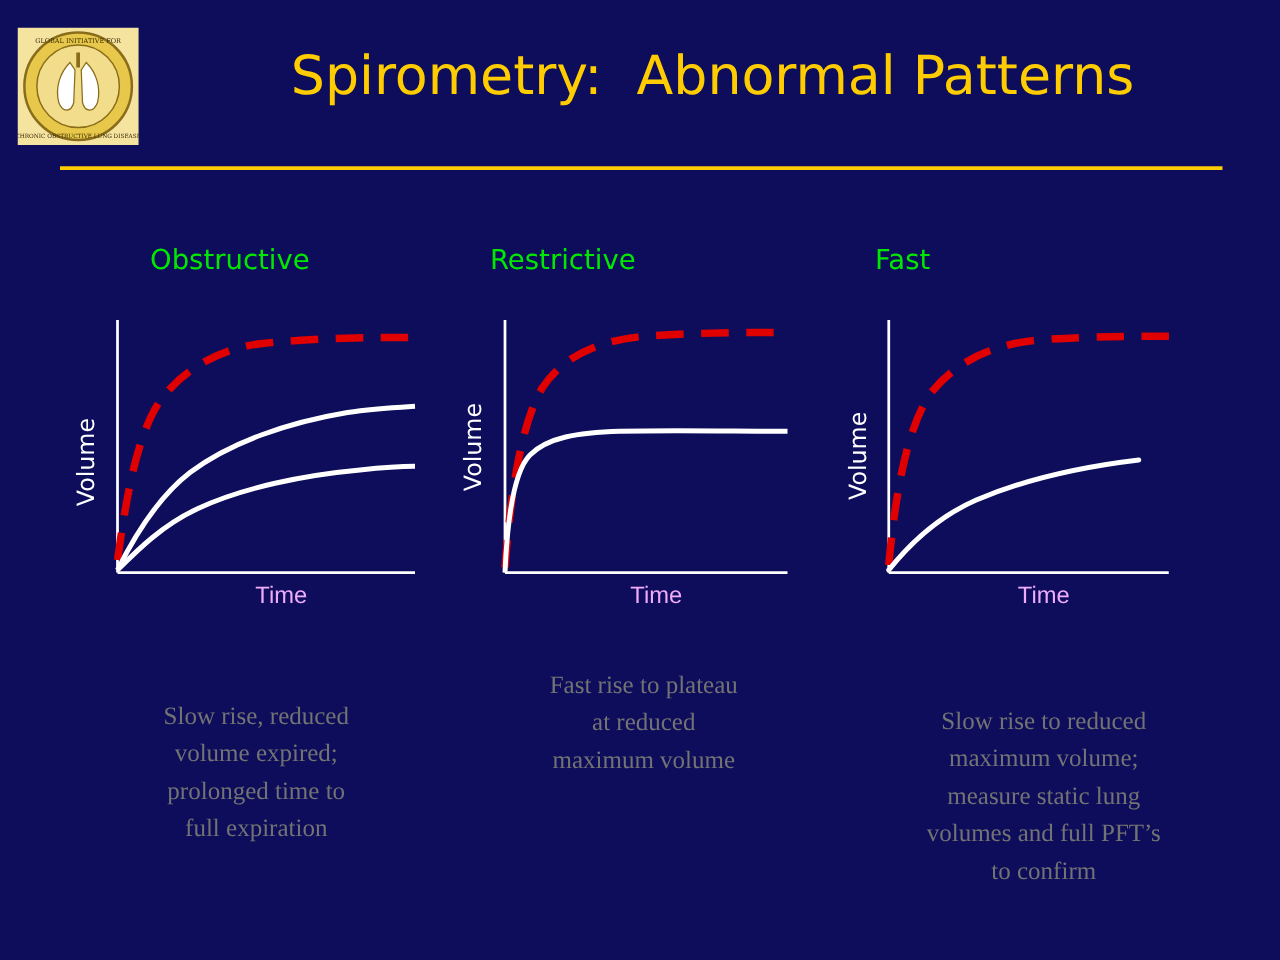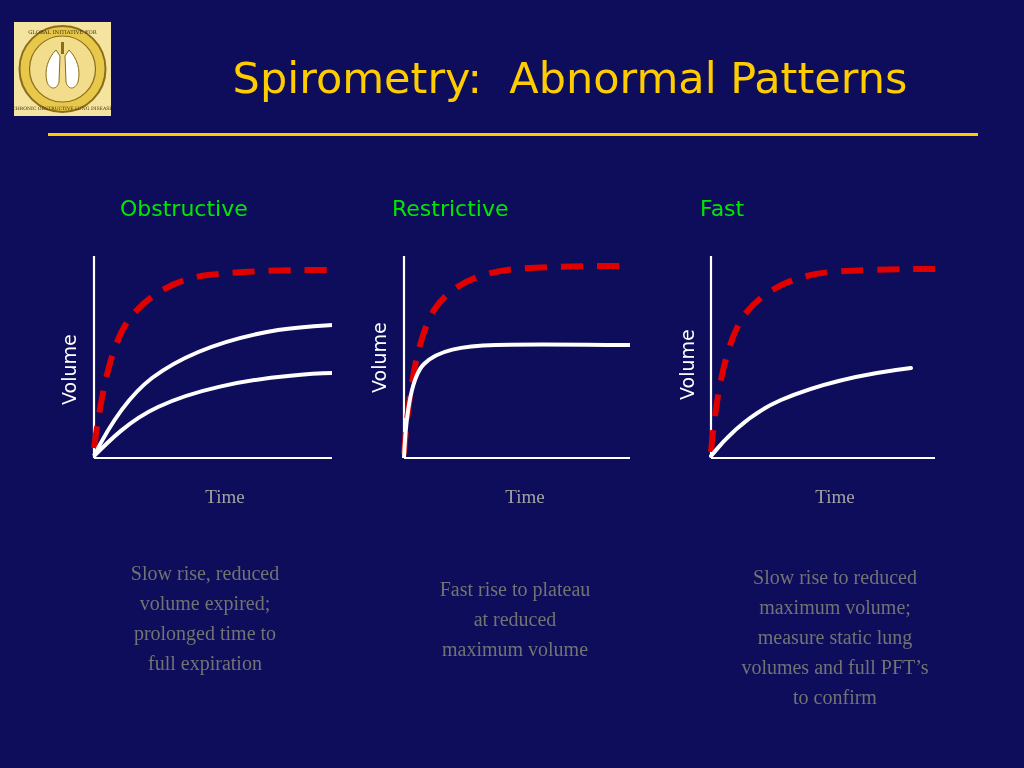--- a/index.html
+++ b/index.html
@@ -35,21 +35,20 @@
     position: absolute;
     left: 140px;
     top: 36px;
     width: 860px;
     text-align: center;
     color: #ffcc00;
     font-size: 43px;
     font-family: "DejaVu Sans", sans-serif;
     letter-spacing: 0px;
     white-space: pre;
-    margin-top: 17px;
   }
   #title-rule {
     position: absolute;
     left: 48px;
     top: 133px;
     width: 930px;
     height: 3px;
     background: #ffcc00;
   }
 
@@ -81,46 +80,45 @@
     position: absolute;
     color: #ffffff;
     font-size: 19px;
     font-family: "DejaVu Sans", sans-serif;
     transform: rotate(-90deg);
     transform-origin: left top;
     white-space: nowrap;
   }
   .xlabel {
     position: absolute;
-    color: #a3a3a3;
+    color: #f0abfc;
     font-size: 19px;
-    font-family: Liberation Serif, serif;
+    font-family: Liberation Sans, sans-serif;
     white-space: nowrap;
     text-align: center;
-    margin-top: 20px;
   }
   #ylab-0 { left: 58px; top: 405px; }
   #ylab-1 { left: 368px; top: 393px; }
   #ylab-2 { left: 676px; top: 400px; }
   #xlab-0 { left: 150px; top: 466px; width: 150px; }
   #xlab-1 { left: 450px; top: 466px; width: 150px; }
   #xlab-2 { left: 760px; top: 466px; width: 150px; }
 
   
   .caption {
     position: absolute;
     color: #737373;
     font-size: 20px;
     line-height: 30px;
     font-family: Liberation Serif, serif;
     text-align: center;
     white-space: pre-line;
   }
   #cap-0 { left: 75px; top: 558px; width: 260px; }
-  #cap-1 { left: 385px; top: 574px; width: 260px; }
+  #cap-1 { left: 385px; top: 533px; width: 260px; }
   #cap-2 { left: 690px; top: 562px; width: 290px; }
 </style>
 </head>
 <body>
 
 <div id="slide">
 
   <div id="logo">
     <svg width="97" height="94" viewBox="0 0 97 94" xmlns="http://www.w3.org/2000/svg">
       <rect x="0" y="0" width="97" height="94" fill="#f5e3a0"></rect>

